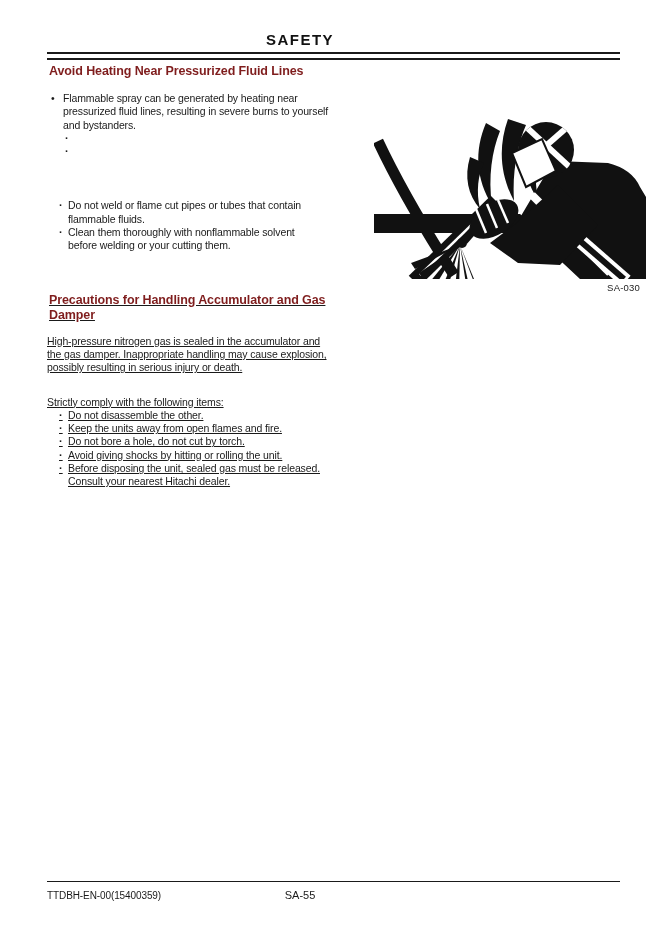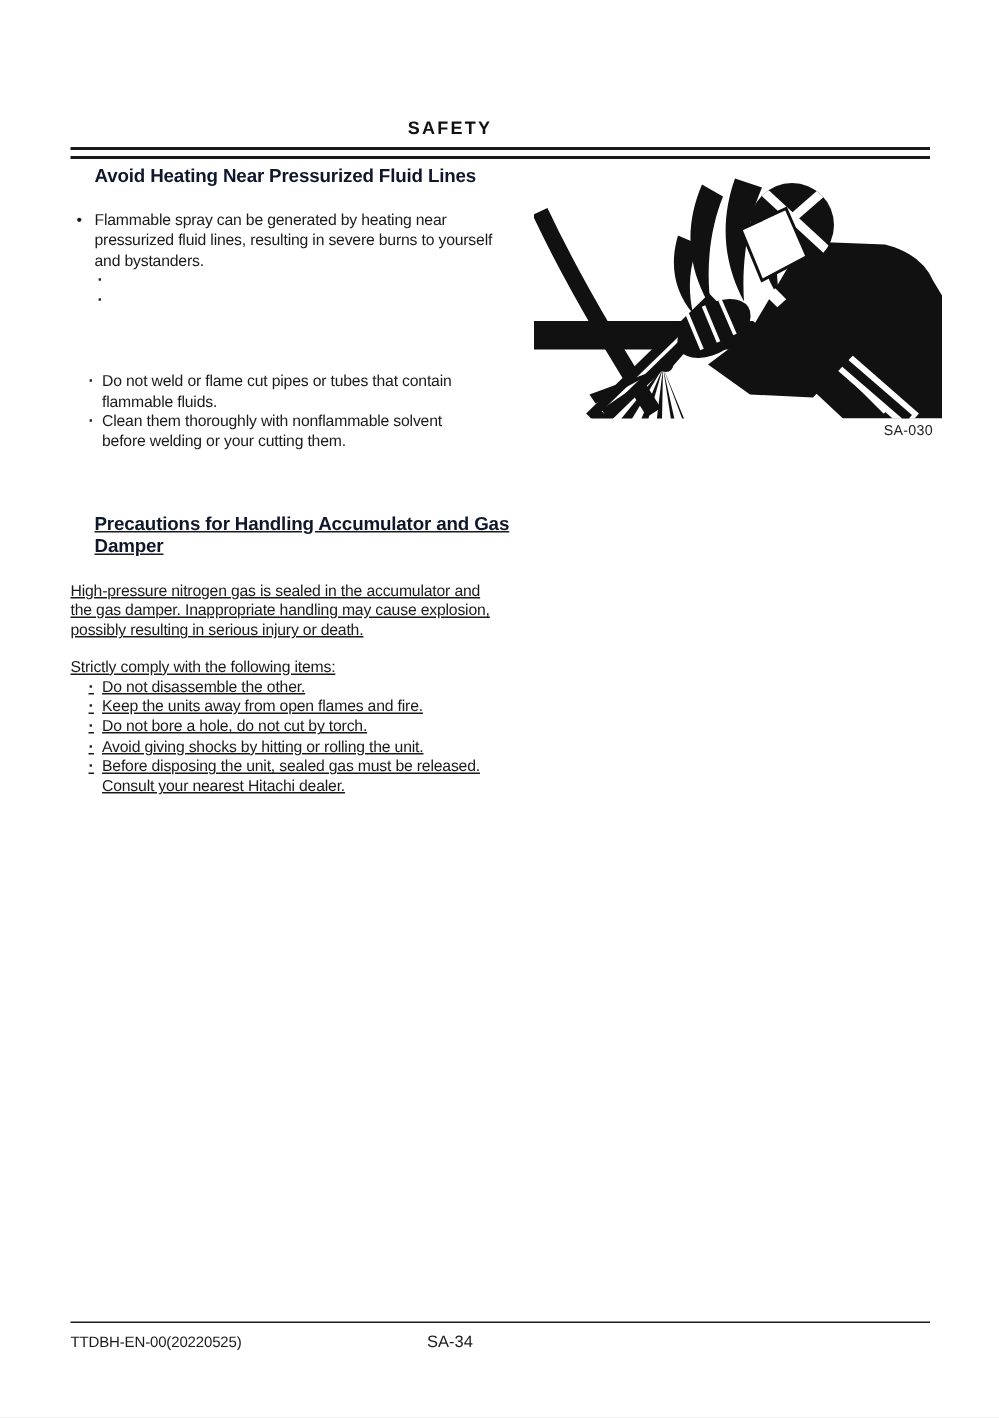--- a/index.html
+++ b/index.html
@@ -3,51 +3,51 @@
 <meta charset="utf-8">
 <style>
   html,body { margin:0; padding:0; background:#e8e8e8; }
   .page {
     position:relative; width:666px; height:945px; background:#ffffff;
     font-family:"Liberation Sans", sans-serif; color:#1a1a1a; overflow:hidden;
     margin:0 auto;
   }
   .content { position:absolute; left:47px; top:0; width:573px; }
   .page-title {
-    margin-top:78px; width:506px; text-align:center;
-    font-size:12px; font-weight:bold; letter-spacing:1.5px; line-height:15px;
+    margin-top:32px; width:506px; text-align:center;
+    font-size:15px; font-weight:bold; letter-spacing:1.5px; line-height:15px;
     color:#111;
   }
   .double-rule {
     margin-top:5px; height:4px;
     border-top:2.4px solid #1a1a1a; border-bottom:2.4px solid #1a1a1a;
   }
   h2.sec-heading {
-    margin:16px; font-size:12.5px; font-weight:bold; line-height:15px;
-    letter-spacing:-0.1px; white-space:pre-line; color:#0f172a;
+    margin:2px; font-size:12.5px; font-weight:bold; line-height:15px;
+    letter-spacing:-0.1px; white-space:pre-line; color:#7f1d1d;
   }
   .sec1 h2 { margin-top:4px; }
   .sec2 { margin-top:41px; }
   .sec3 { margin-top:40px;text-decoration:underline; }
   .body-text, .b-text {
     font-size:10.5px; line-height:13.3px; letter-spacing:-0.12px;
     white-space:pre-line;
   }
   .list1 { margin-top:13px; }
   .list2 { margin-top:11px; }
   .list3 { margin-top:0; }
   .para  { margin-top:12px; }
-  .intro { margin-top:11px; }
+  .intro { margin-top:21px; }
   .b1 { display:flex; margin-left:4px; }
   .b1 > .mk { width:12px; flex:none; font-size:10.5px; line-height:13.3px; }
   .b2 { display:flex; margin-left:18px; }
   .b2s { display:flex; margin-left:12px; }
   .b2 > .mk, .b2s > .mk { width:10px; flex:none; font-size:11px; font-weight:bold; line-height:13.3px; }
   .b2s > .mk { width:9px; }
-  .figure { position:absolute; left:356px; top:117px; width:272px; }
+  .figure { position:absolute; left:374px; top:117px; width:272px; }
   .figure svg { display:block; }
   .fig-caption {
     margin-top:3px; text-align:right; font-size:9.5px; letter-spacing:0.2px;
     color:#222; width:266px;
   }
   .footer { position:absolute; left:47px; right:46px; top:881px; border-top:1.6px solid #1a1a1a; }
   .footer-row { position:relative; height:24px; }
   .doc-code { position:absolute; left:0; top:8px; font-size:10px; letter-spacing:-0.1px; }
   .page-num { position:absolute; left:253px; top:7px; transform:translateX(-50%); font-size:11px; }
 </style>
@@ -177,17 +177,17 @@
           <line x1="198" y1="6" x2="150" y2="48" stroke="#fff" stroke-width="6"></line>
         </g>
         <polygon points="138,36 168,22 182,54 152,70" fill="#fff" stroke="#111" stroke-width="2"></polygon>
       </g>
     </svg>
     <figcaption class="fig-caption">SA-030</figcaption>
   </figure>
 
   <div class="footer">
     <div class="footer-row">
-      <span class="doc-code">TTDBH-EN-00(20220525)</span>
-      <span class="page-num">SA-34</span>
+      <span class="doc-code">TTDBH-EN-00(15400359)</span>
+      <span class="page-num">SA-55</span>
     </div>
   </div>
 </div>
 
 </body></html>

